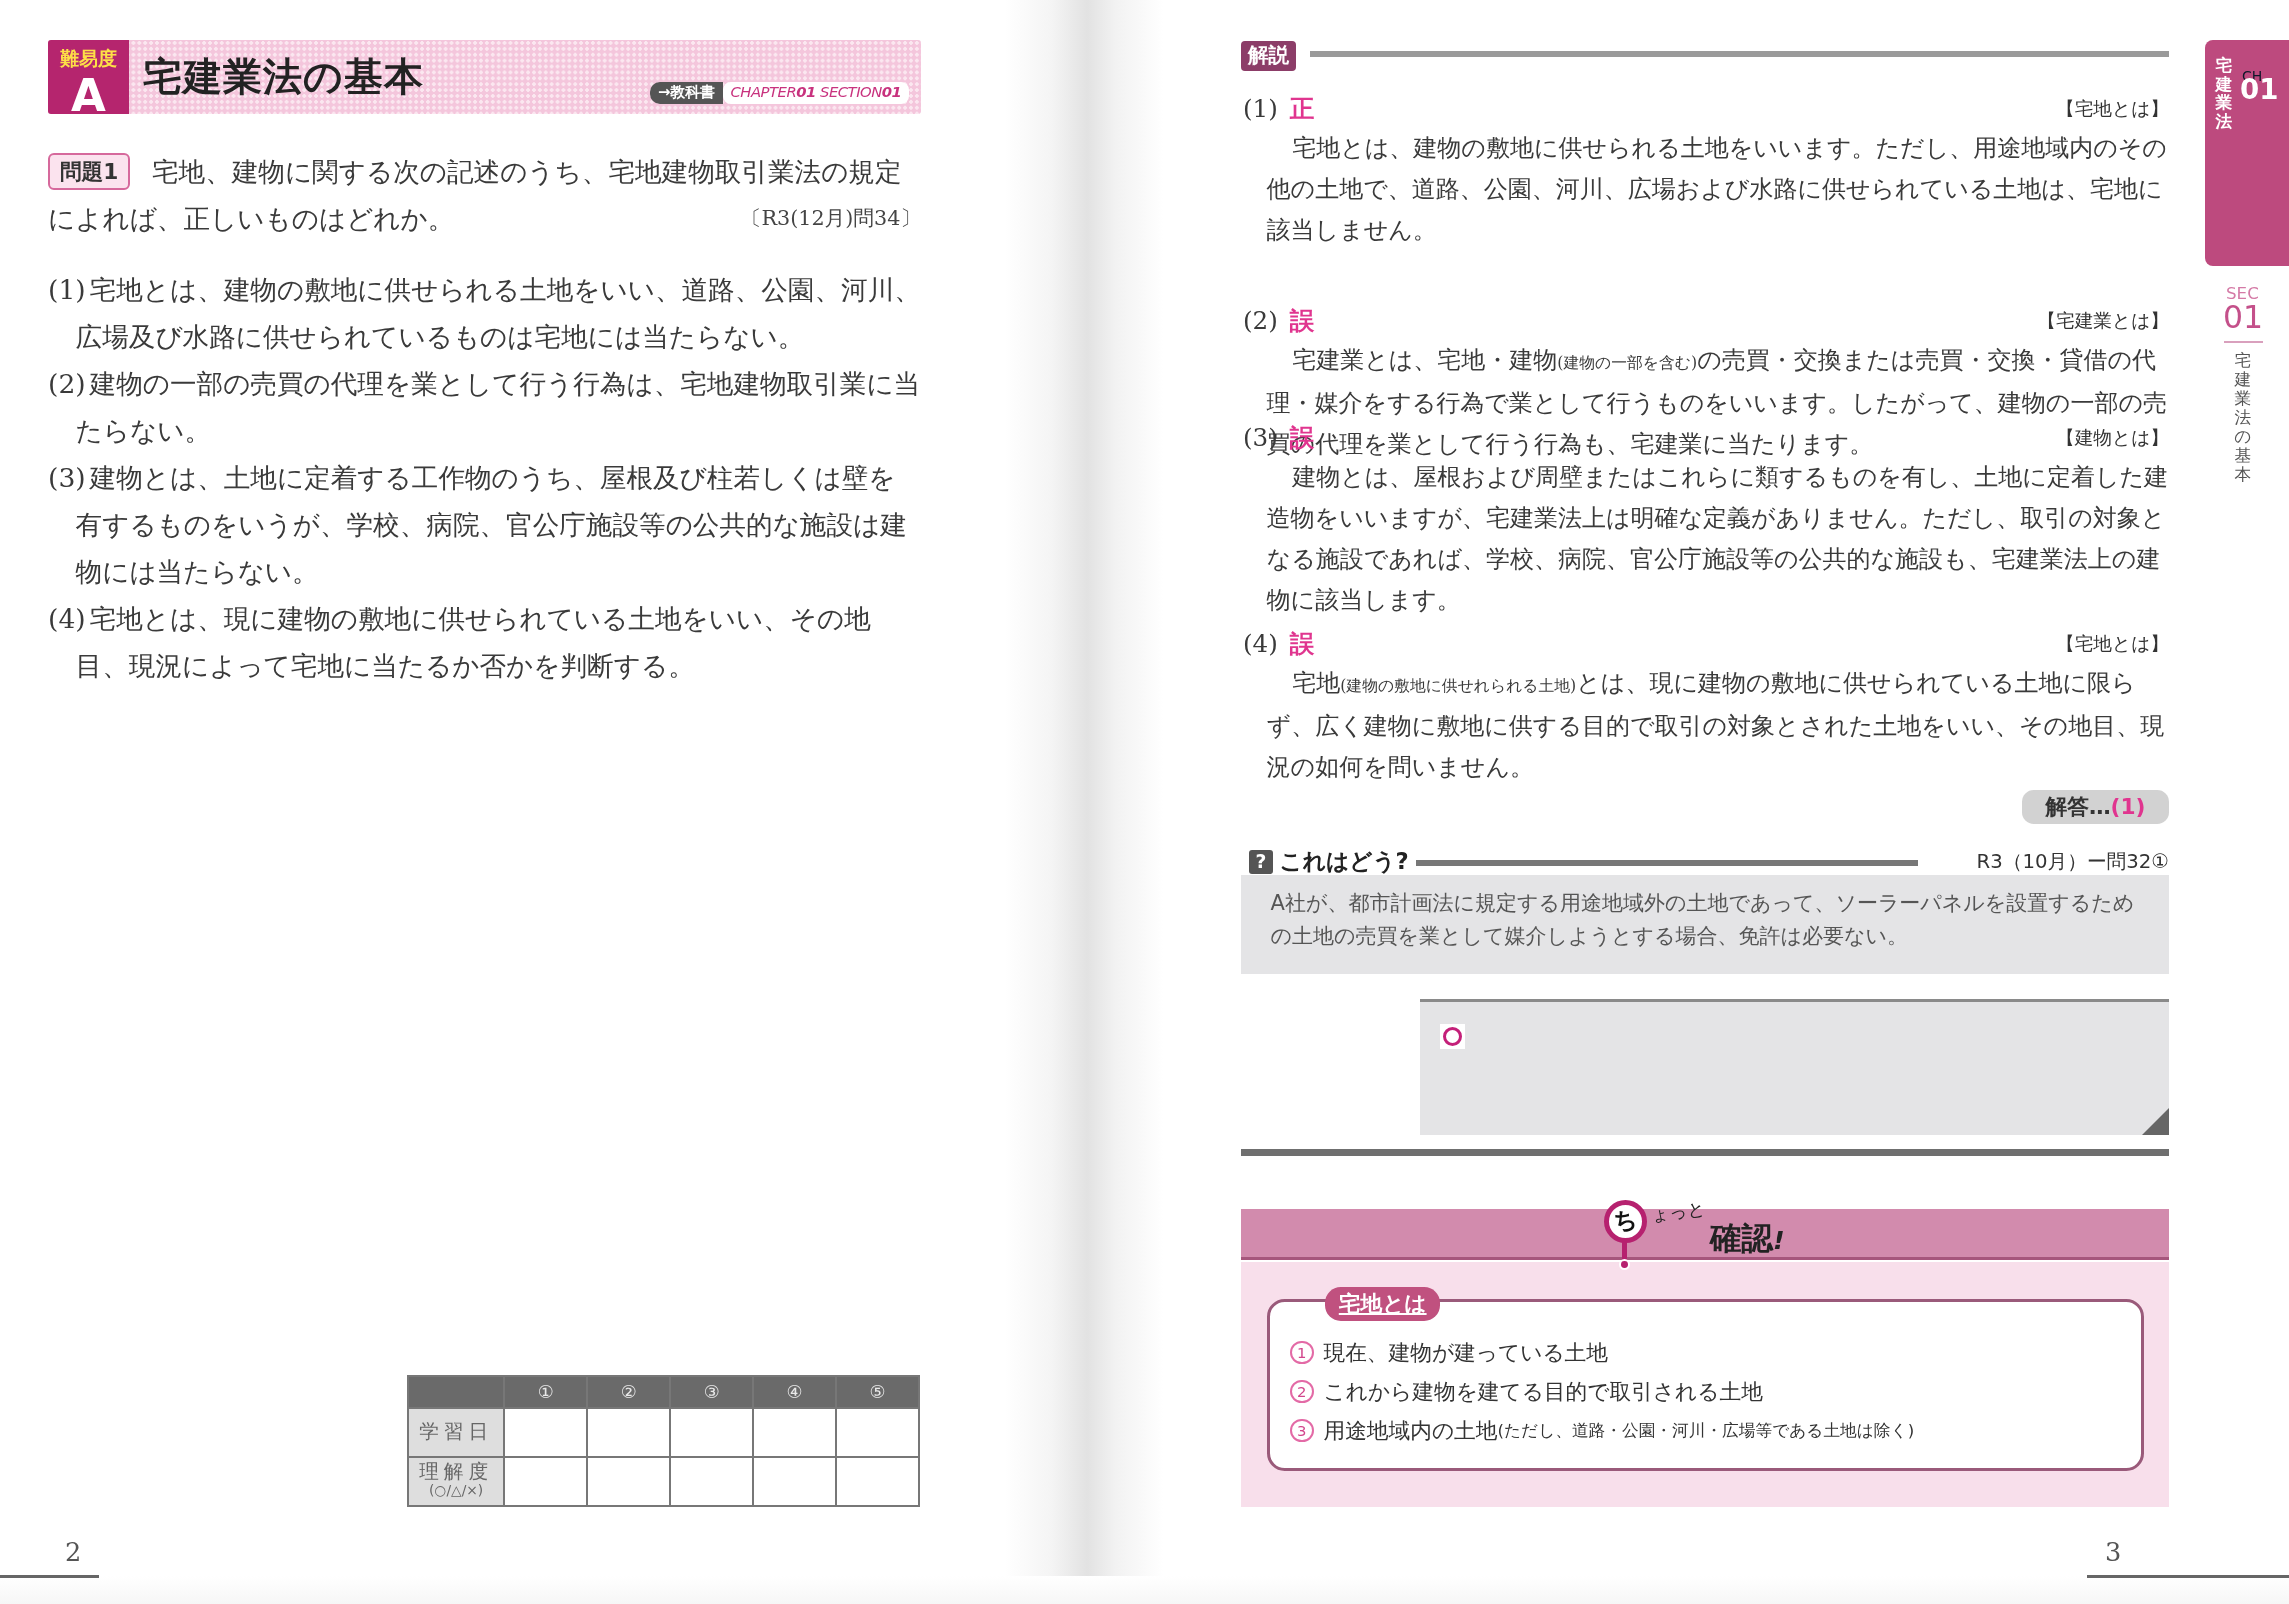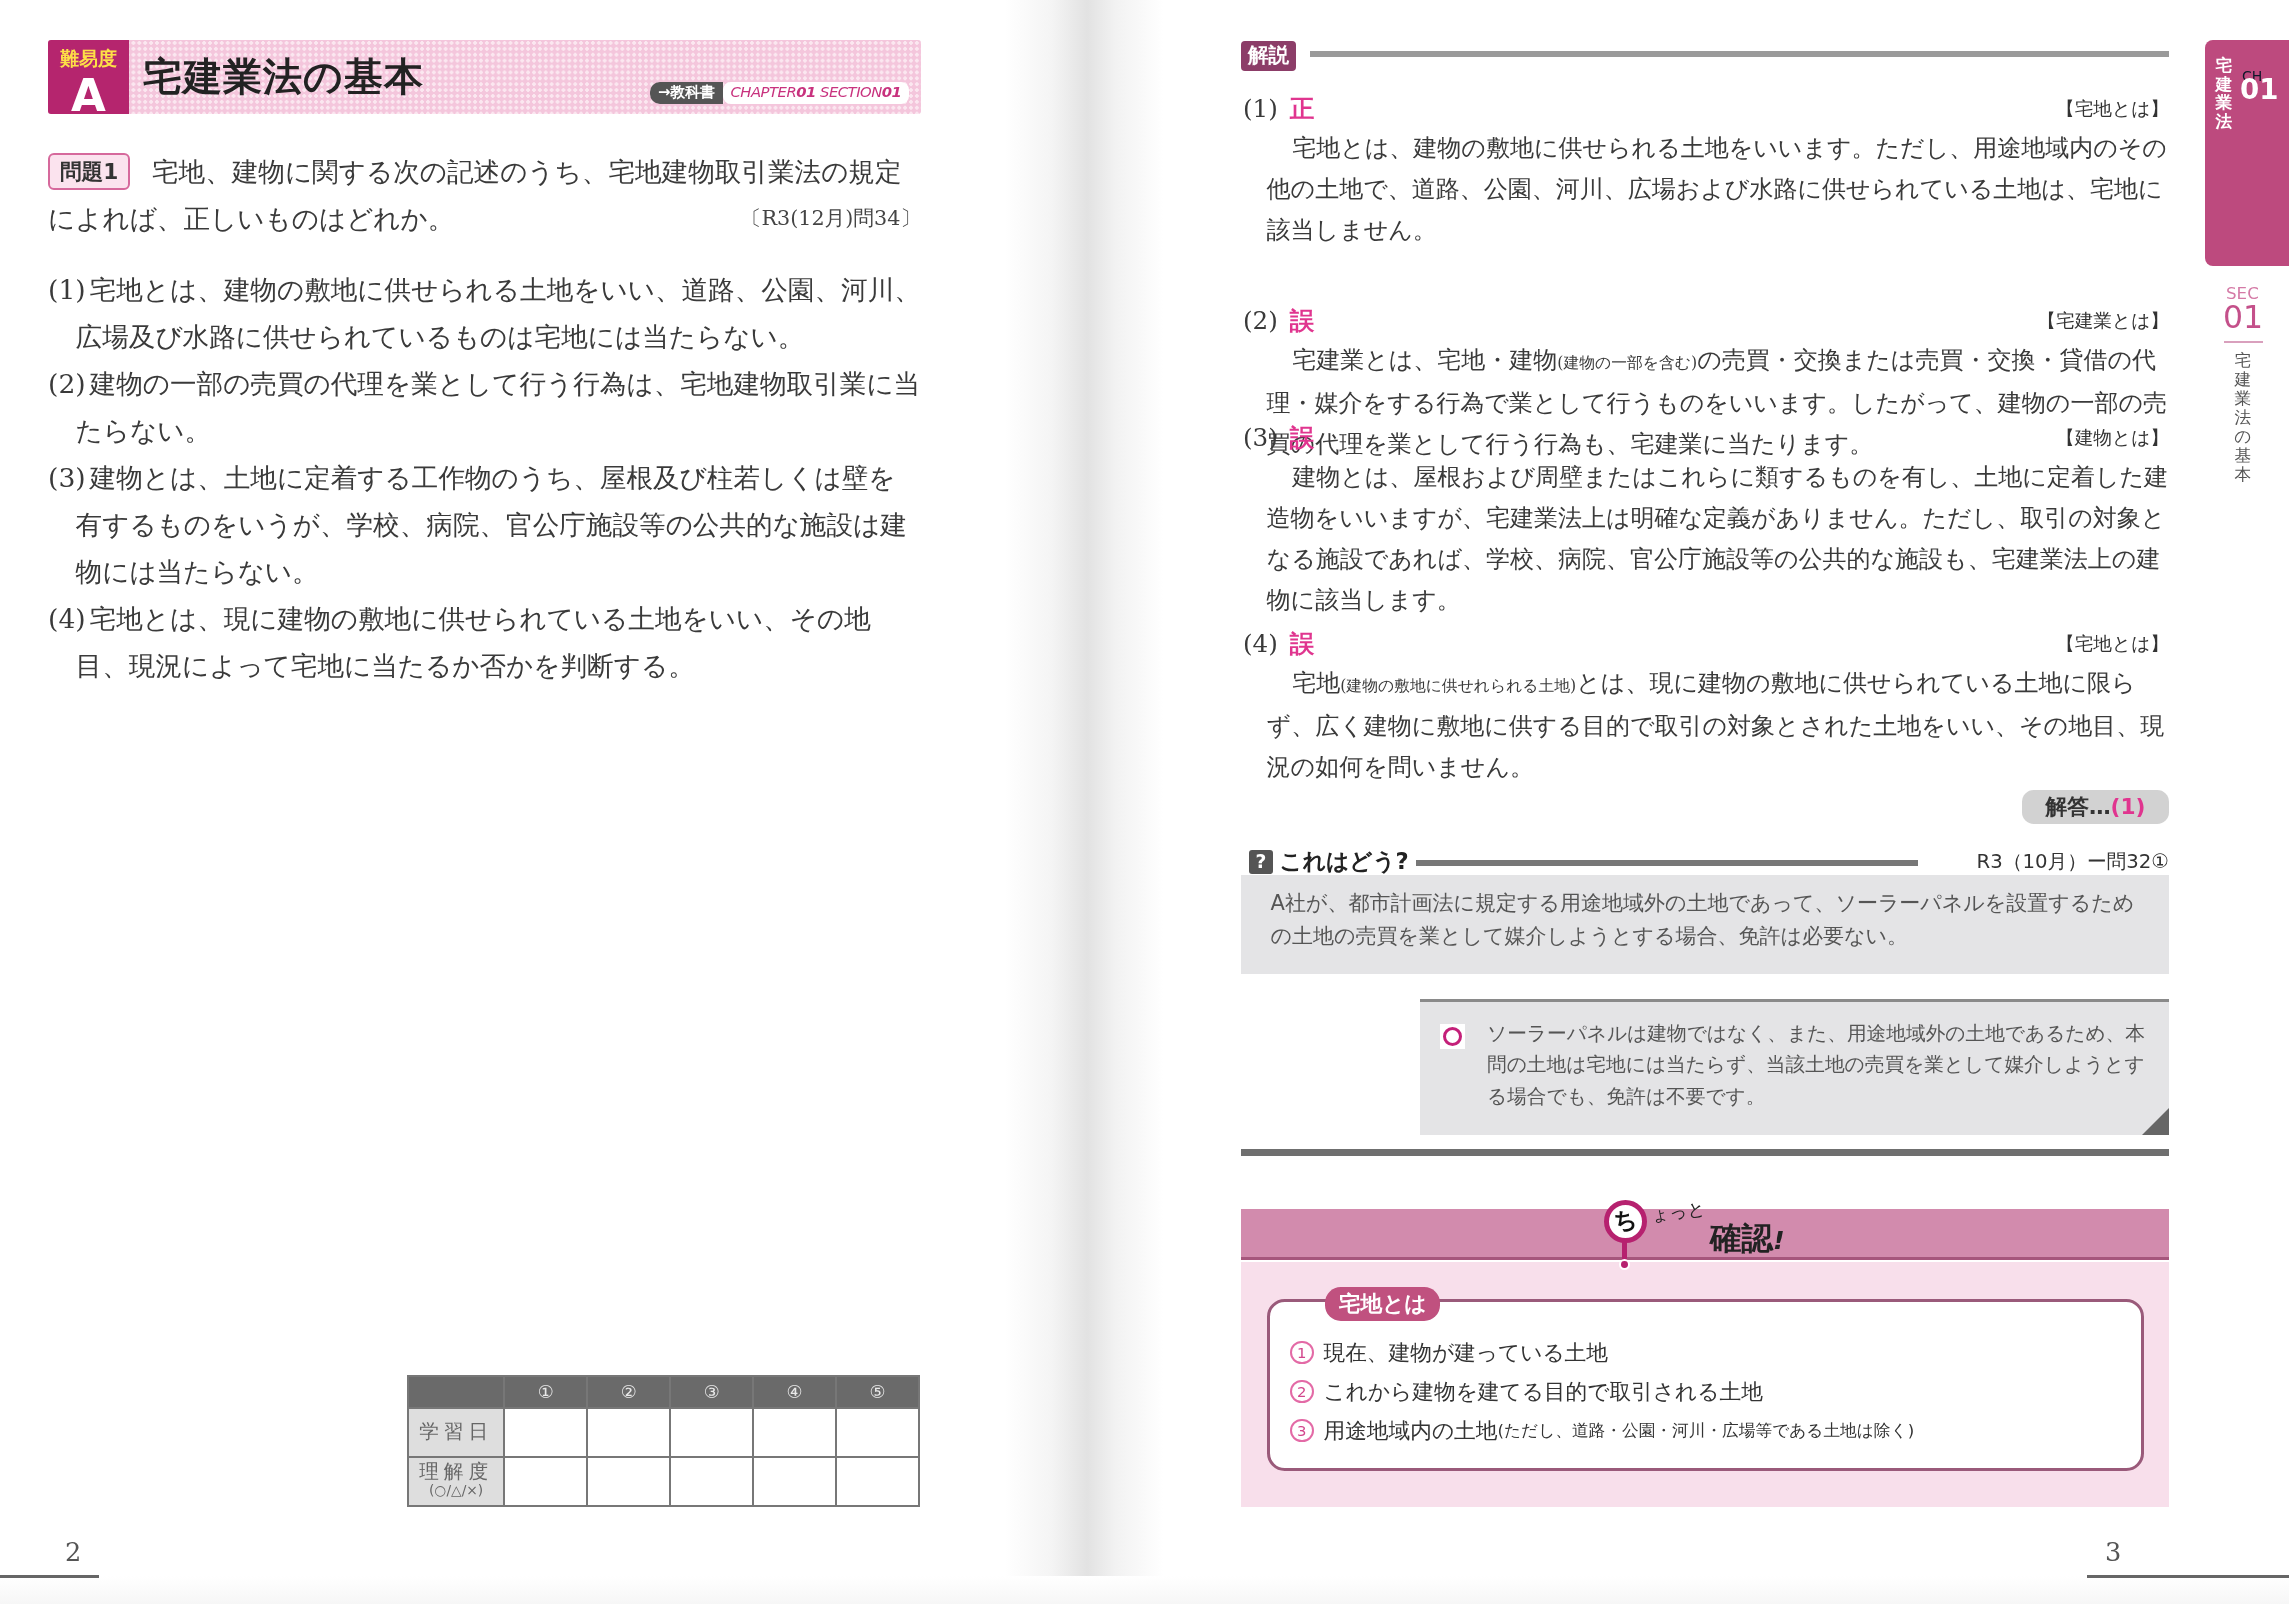--- a/index.html
+++ b/index.html
@@ -132,21 +132,21 @@
   .confirm-small { position: absolute; left: 47px; top: 0; font-family: "DejaVu Sans", sans-serif; font-size: 17.7px; color: #222; transform: rotate(-8deg); }
   .confirm-big { position: absolute; left: 106px; top: 17.7px; font-family: "DejaVu Sans", sans-serif; font-weight: bold; font-size: 31.5px; color: #222; }
   .confirm-big i { font-size: 25.6px; }
 
   .def-box {
     position: absolute; left: 1267px; top: 1299px; width: 877px; height: 172px; background: #fff;
     border: 3px solid #9a5a7a; border-radius: 17.7px;
   }
   .def-tag {
     position: absolute; left: 1325px; top: 1287px; background: #c0517f; color: #fff; font-family: "DejaVu Sans", sans-serif;
-    font-weight: bold; font-size: 21.7px; padding: 3px 13.8px; border-radius: 15.8px; line-height: 27.6px;
+    font-weight: bold; font-size: 21.7px; padding: 3px 13.8px; border-radius: 15.8px; line-height: 27.6px; text-decoration: underline;
   }
   .def-list { position: absolute; left: 1290px; top: 1333px; width: 847px; font-family: "DejaVu Sans", sans-serif; font-size: 21.7px; line-height: 39px; color: #333; list-style: none; }
   .def-list li { display: flex; align-items: center; }
   .def-list .circ {
     display: inline-block; width: 23.6px; height: 23.6px; border: 2px solid #e36aa6; border-radius: 50%;
     color: #d2458c; font-size: 14.8px; line-height: 19.7px; text-align: center; margin-right: 9.9px; flex: none;
   }
   .def-list small { font-size: 16.7px; }
 
   .side-tab {
@@ -257,21 +257,20 @@
   <span class="check-title">これはどう?</span>
   <span class="check-rule"></span>
   <span class="check-src">R3（10月）ー問32①</span>
 </div>
 <div class="check-box">A社が、都市計画法に規定する用途地域外の土地であって、ソーラーパネルを設置するための土地の売買を業として媒介しようとする場合、免許は必要ない。</div>
 
 <div class="answer-box">
   <div class="circle-mark">
       <span></span>
     </div>
-  <div>ソーラーパネルは建物ではなく、また、用途地域外の土地であるため、本問の土地は宅地には当たらず、当該土地の売買を業として媒介しようとする場合でも、免許は不要です。</div>
   <div class="answer-corner"></div>
 </div>
 <div class="answer-bottom-rule"></div>
 
 <div class="confirm-band"></div>
 <div class="confirm-body"></div>
 <div class="confirm-logo">
   <div class="loupe">ち</div>
   <div class="loupe-handle"></div>
   <div class="loupe-dot"></div>

